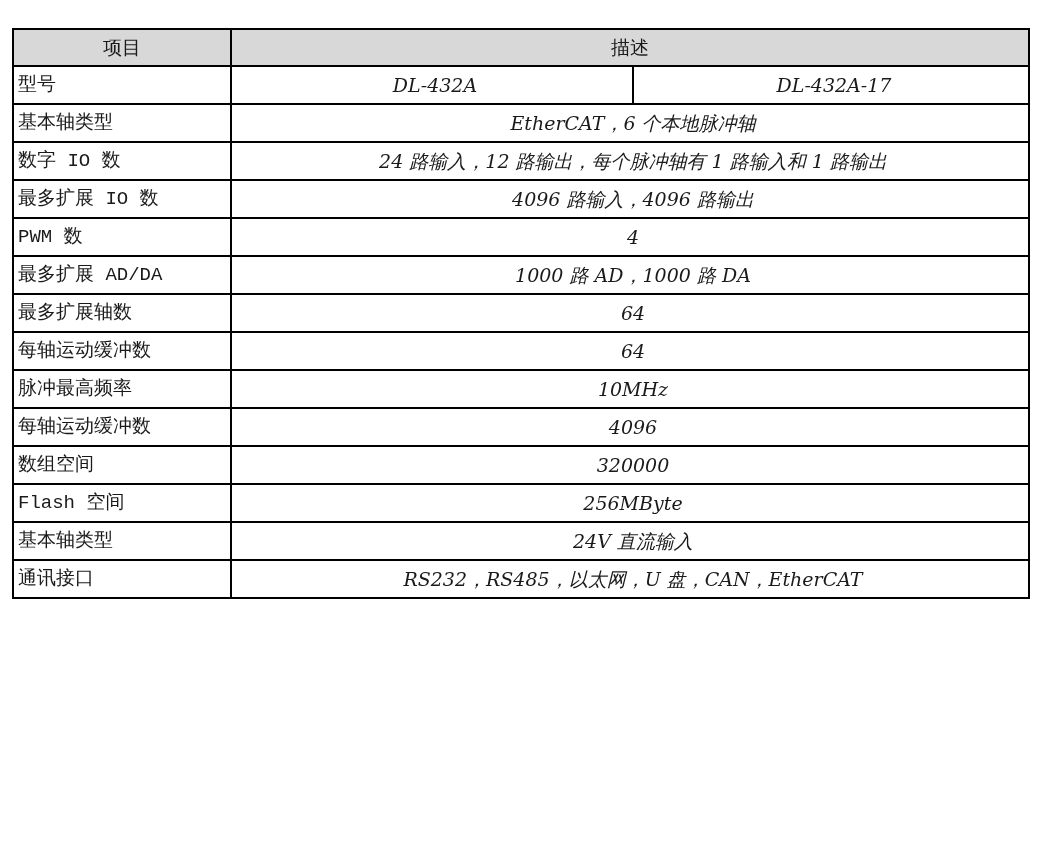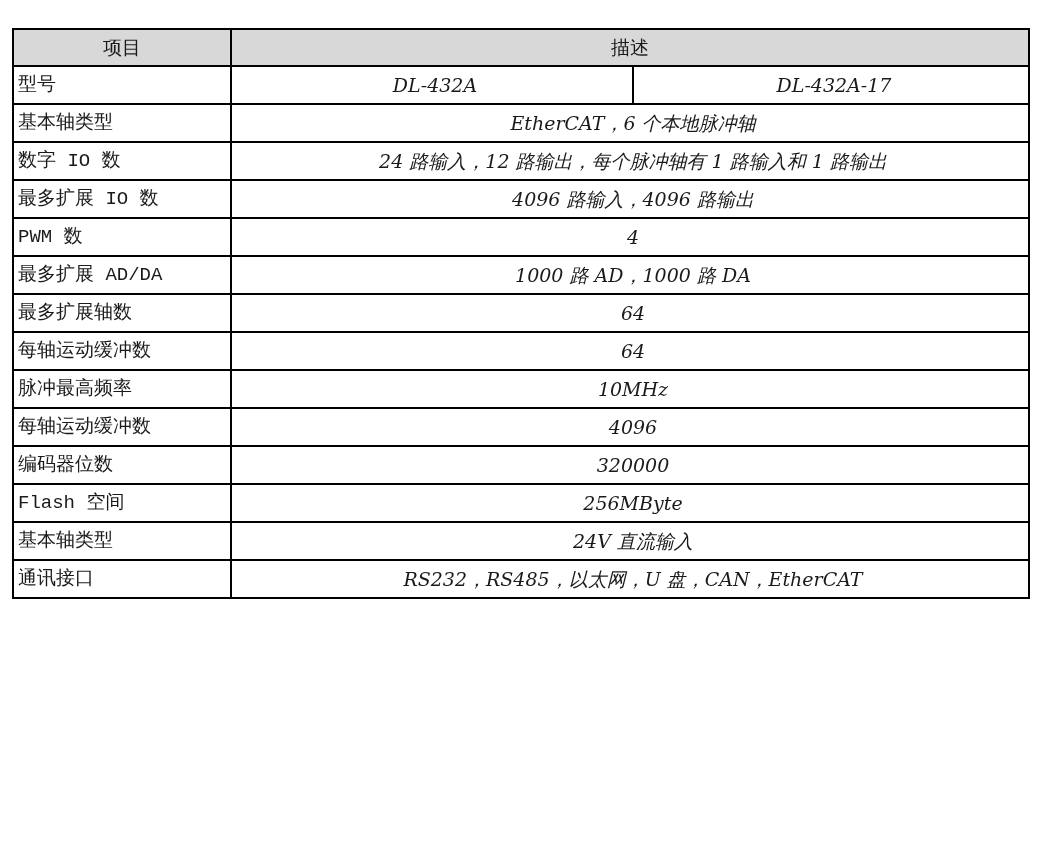--- a/index.html
+++ b/index.html
@@ -107,21 +107,21 @@
         </tr>
         <tr>
           <td class="label">脉冲最高频率</td>
           <td class="value" colspan="2">10MHz</td>
         </tr>
         <tr>
           <td class="label">每轴运动缓冲数</td>
           <td class="value" colspan="2">4096</td>
         </tr>
         <tr>
-          <td class="label">编码器位数</td>
+          <td class="label">数组空间</td>
           <td class="value" colspan="2">320000</td>
         </tr>
         <tr>
           <td class="label">Flash 空间</td>
           <td class="value" colspan="2">256MByte</td>
         </tr>
         <tr>
           <td class="label">基本轴类型</td>
           <td class="value" colspan="2">24V 直流输入</td>
         </tr>

